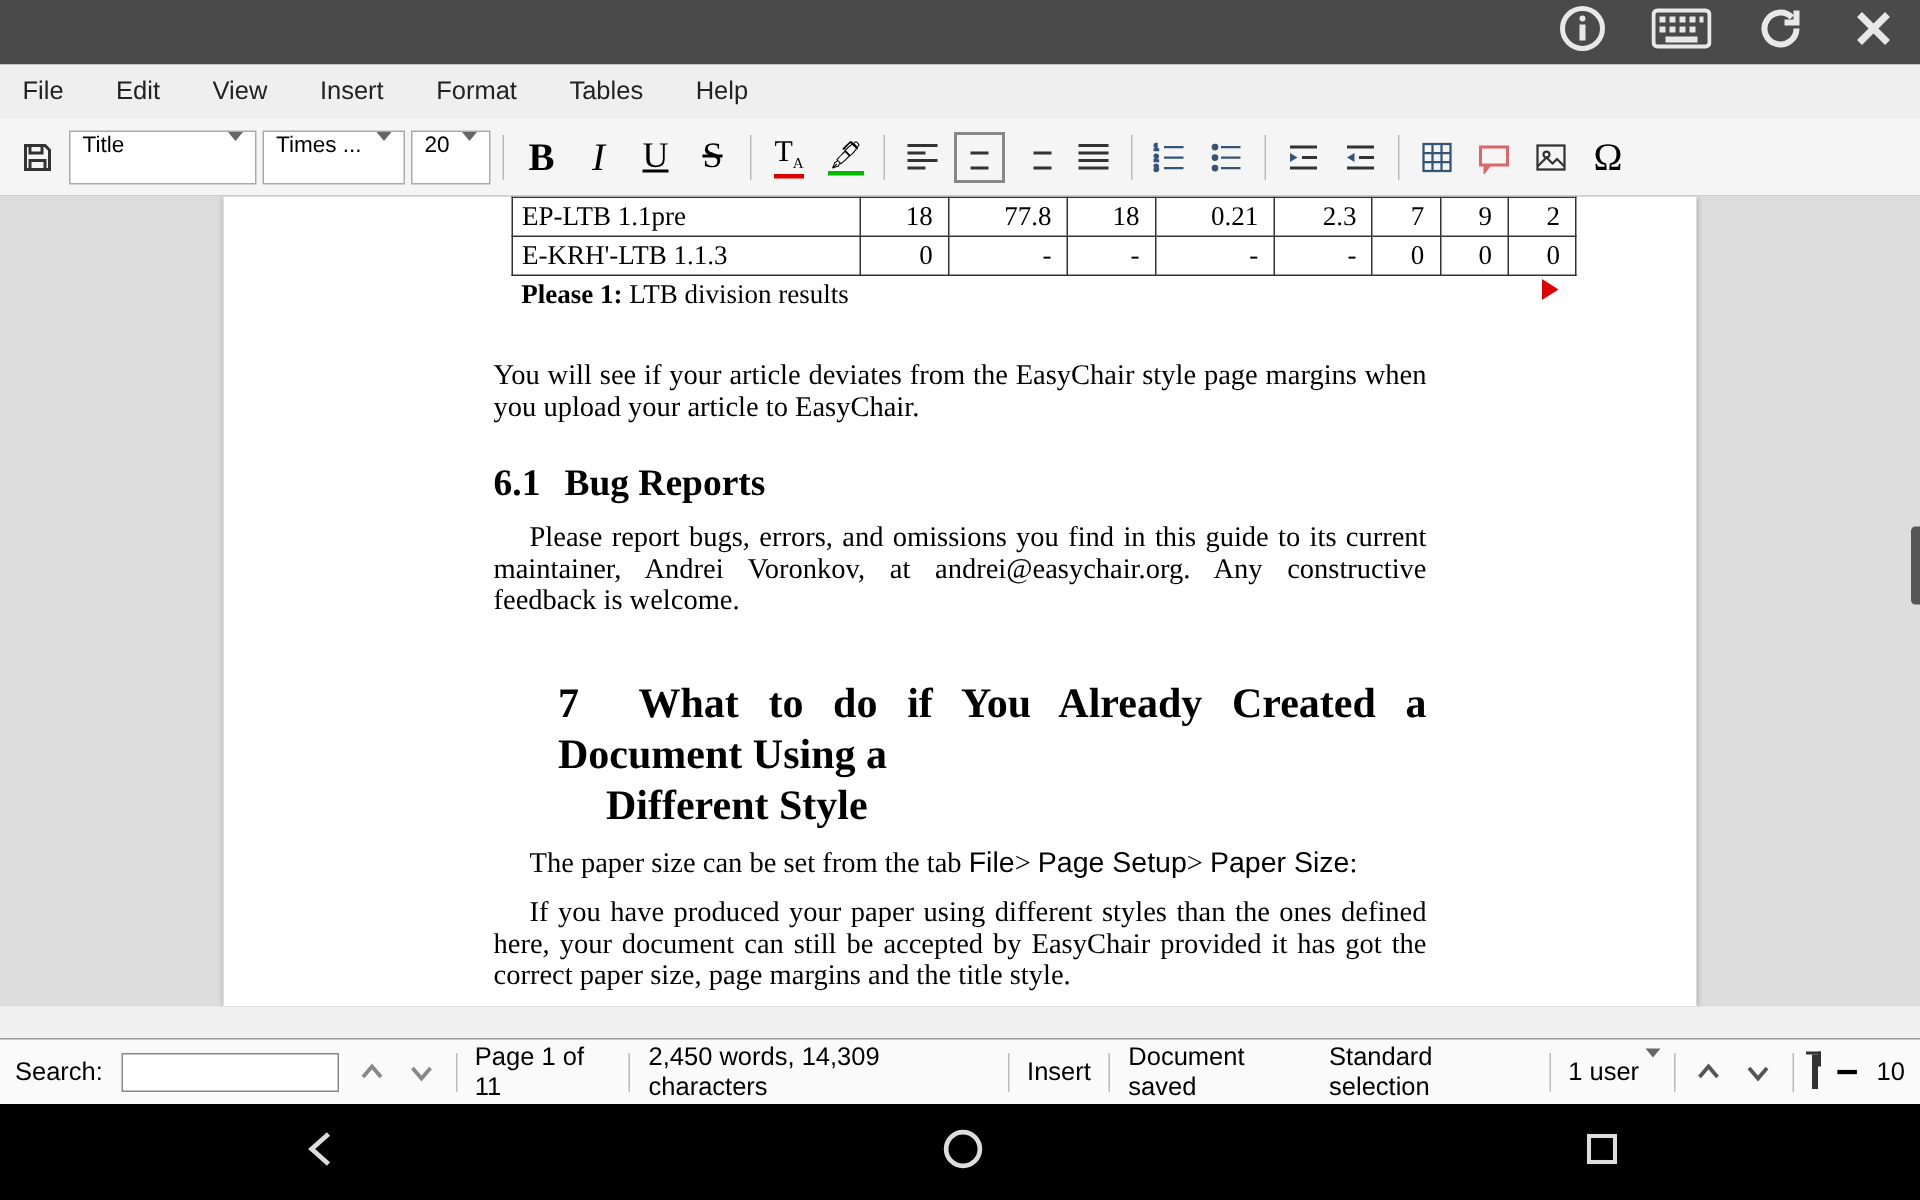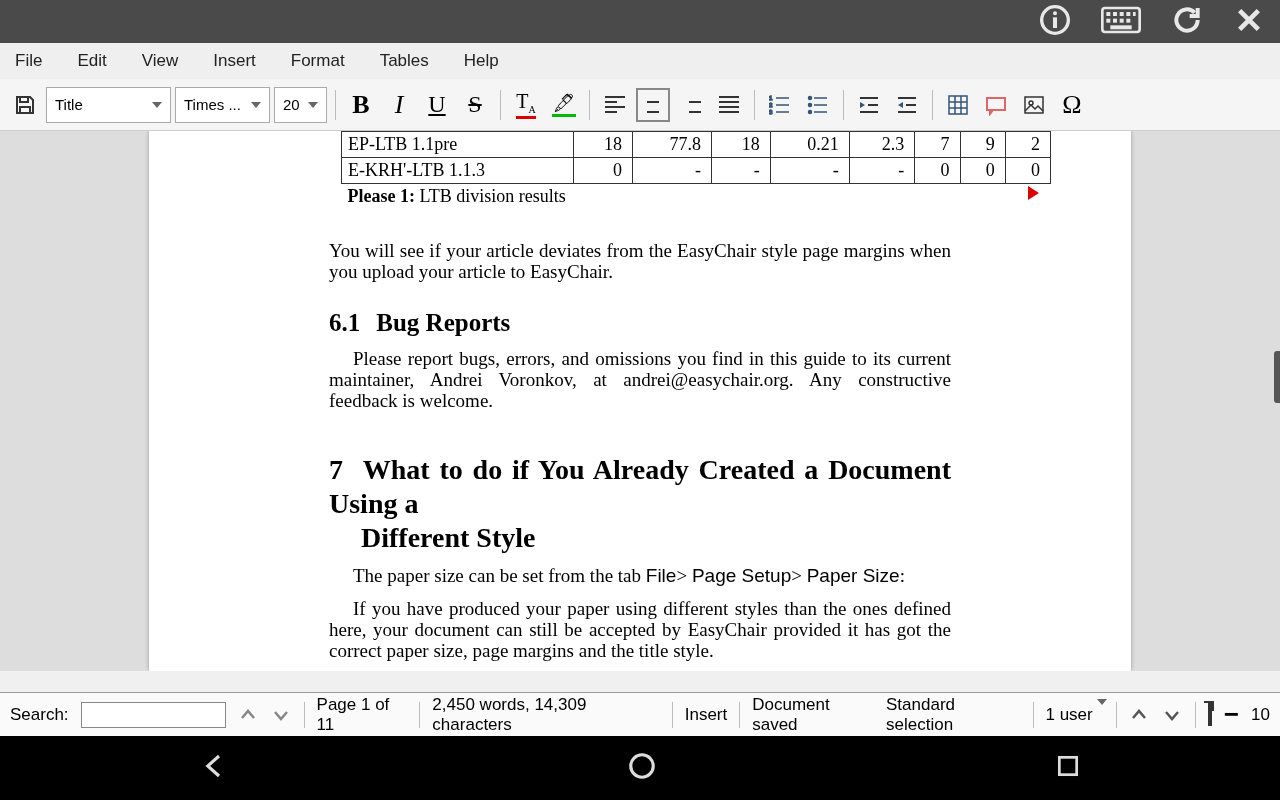--- a/index.html
+++ b/index.html
@@ -47,21 +47,21 @@
   display: flex;
   align-items: center;
   justify-content: center;
   cursor: pointer;
 }
 .tb-select {
   height: 36px;
   border: 1px solid #aaa;
   background: white;
   display: flex;
-  align-items: center;
+  align-items: flex-start;
   padding: 0 8px;
   font-size: 15px;
   cursor: pointer;
   justify-content: space-between;
 }
 .tb-select .arrow {
   width: 0; height: 0;
   border-left: 5px solid transparent;
   border-right: 5px solid transparent;
   border-top: 6px solid #666;
@@ -122,20 +122,21 @@
   margin-top: 26px;
   font-family: "Times New Roman", serif;
 }
 .sec-h .num { margin-right: 16px; }
 .body-p { font-size: 19px; text-align: justify; line-height: 1.1; margin-top: 12px; text-indent: 24px; }
 .big-h {
   font-size: 28px;
   margin-top: 42px;
   text-align: justify;
   line-height: 1.2;
+  margin-left: 43px;
 }
 .big-h .cont { display: block; margin-left: 32px; }
 .pagesetup {
   margin: 24px auto 0 auto;
   width: 710px;
 }
 .ps-head {
   background: linear-gradient(#e0e0e0, #d0d0d0);
   text-align: center;
   font-size: 21px;

